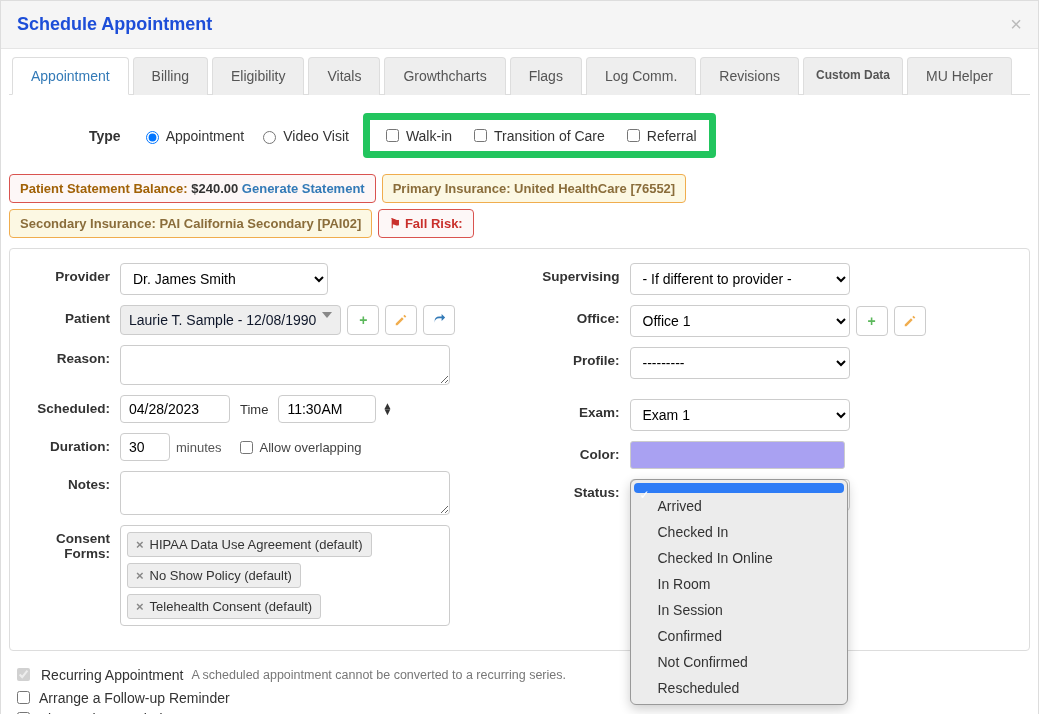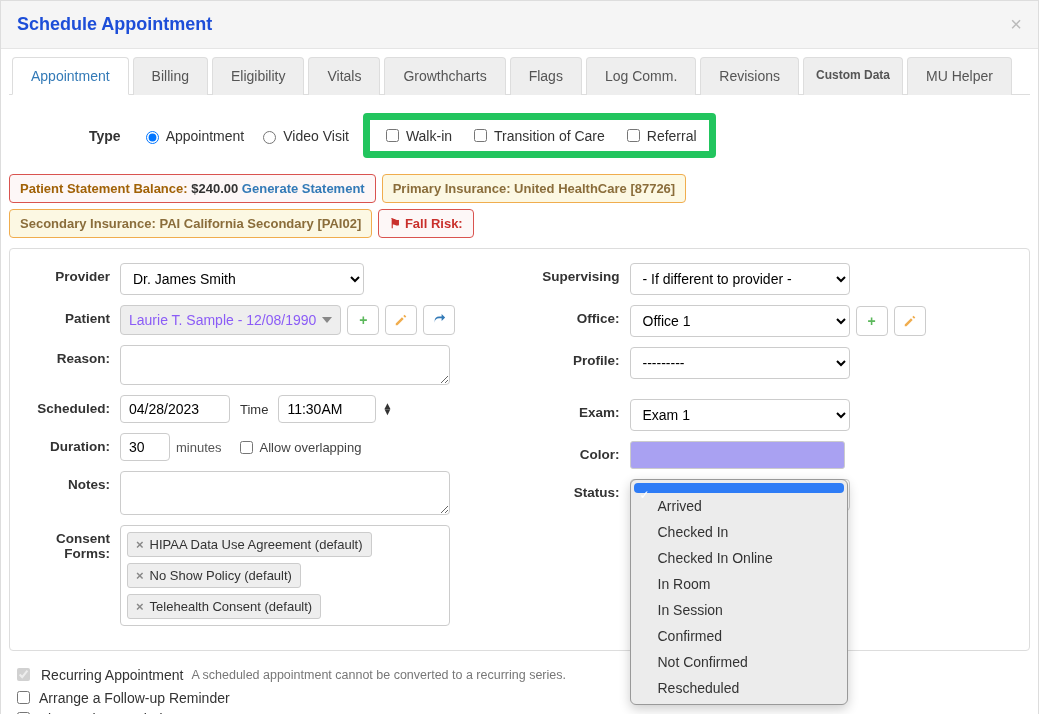--- a/index.html
+++ b/index.html
@@ -133,37 +133,37 @@
   }
   select, input[type=text], textarea {
     border: 1px solid #ccc;
     border-radius: 4px;
     padding: 5px 8px;
     font-size: 14px;
     background: #fff;
     font-family: inherit;
   }
   select { height: 32px; }
-  .sel-wide { width: 244px; }
+  .sel-wide { width: 208px; }
   .sel-r { width: 220px; }
   textarea {
     width: 330px;
     height: 40px;
     resize: both;
   }
   textarea.notes { height: 44px; }
   .readonly-box {
     background: #eee;
     border: 1px solid #ccc;
     border-radius: 4px;
     padding: 6px 8px;
     display: inline-flex;
-    align-items: center;
+    align-items: flex-start;
     gap: 6px;
-    color: #8b5cf6;
+    color: #0f172a;
   }
   .chev-down {
     width: 0; height: 0;
     border-left: 5px solid transparent;
     border-right: 5px solid transparent;
     border-top: 6px solid #888;
   }
   .icon-btn {
     display: inline-flex;
     align-items: center;
@@ -309,21 +309,21 @@
         </label>
       </div>
     </div>
 
     <div class="badges">
       <span class="badge badge-balance">
         <span class="lbl">Patient Statement Balance:</span>
         <span class="amt">$240.00</span>
         <span class="link">Generate Statement</span>
       </span>
-      <span class="badge badge-primary">Primary Insurance: United HealthCare [87726]</span>
+      <span class="badge badge-primary">Primary Insurance: United HealthCare [76552]</span>
       <span class="badge badge-secondary">Secondary Insurance: PAI California Secondary [PAI02]</span>
       <span class="badge badge-fall">
         <span class="flag-icon">⚑</span><span>Fall Risk:</span>
       </span>
     </div>
 
     <div class="form-panel">
 
       <div class="col">
 

